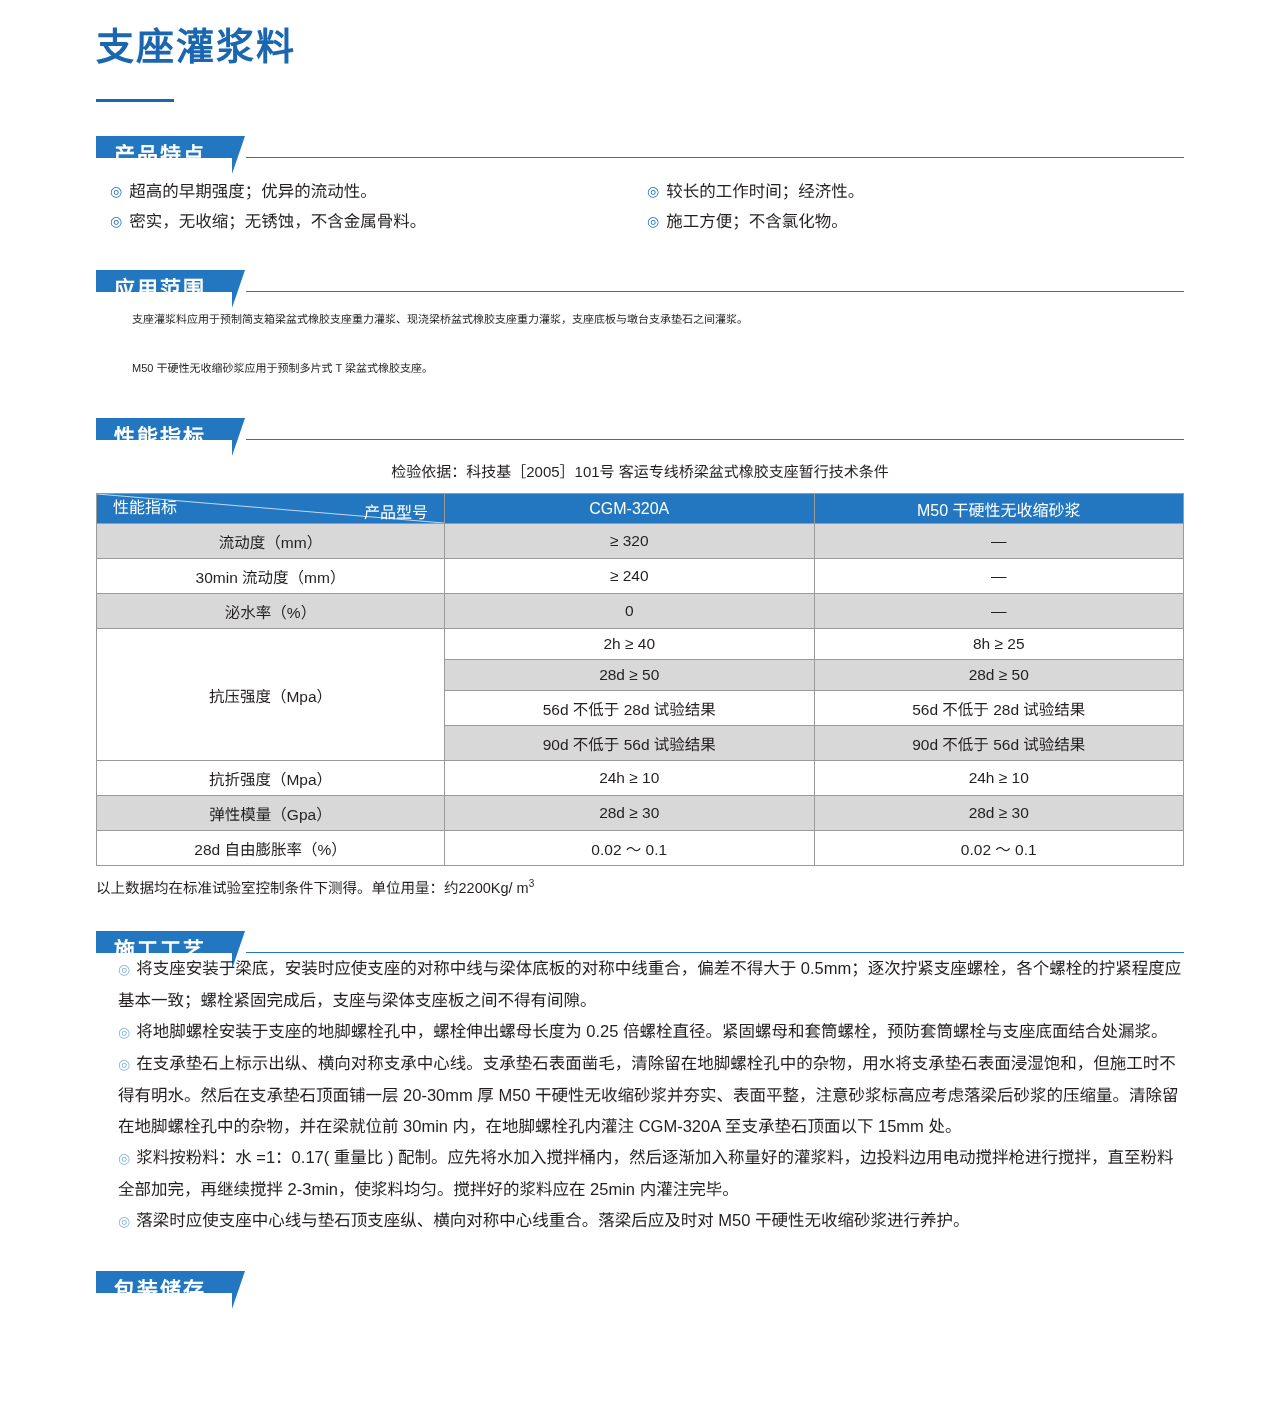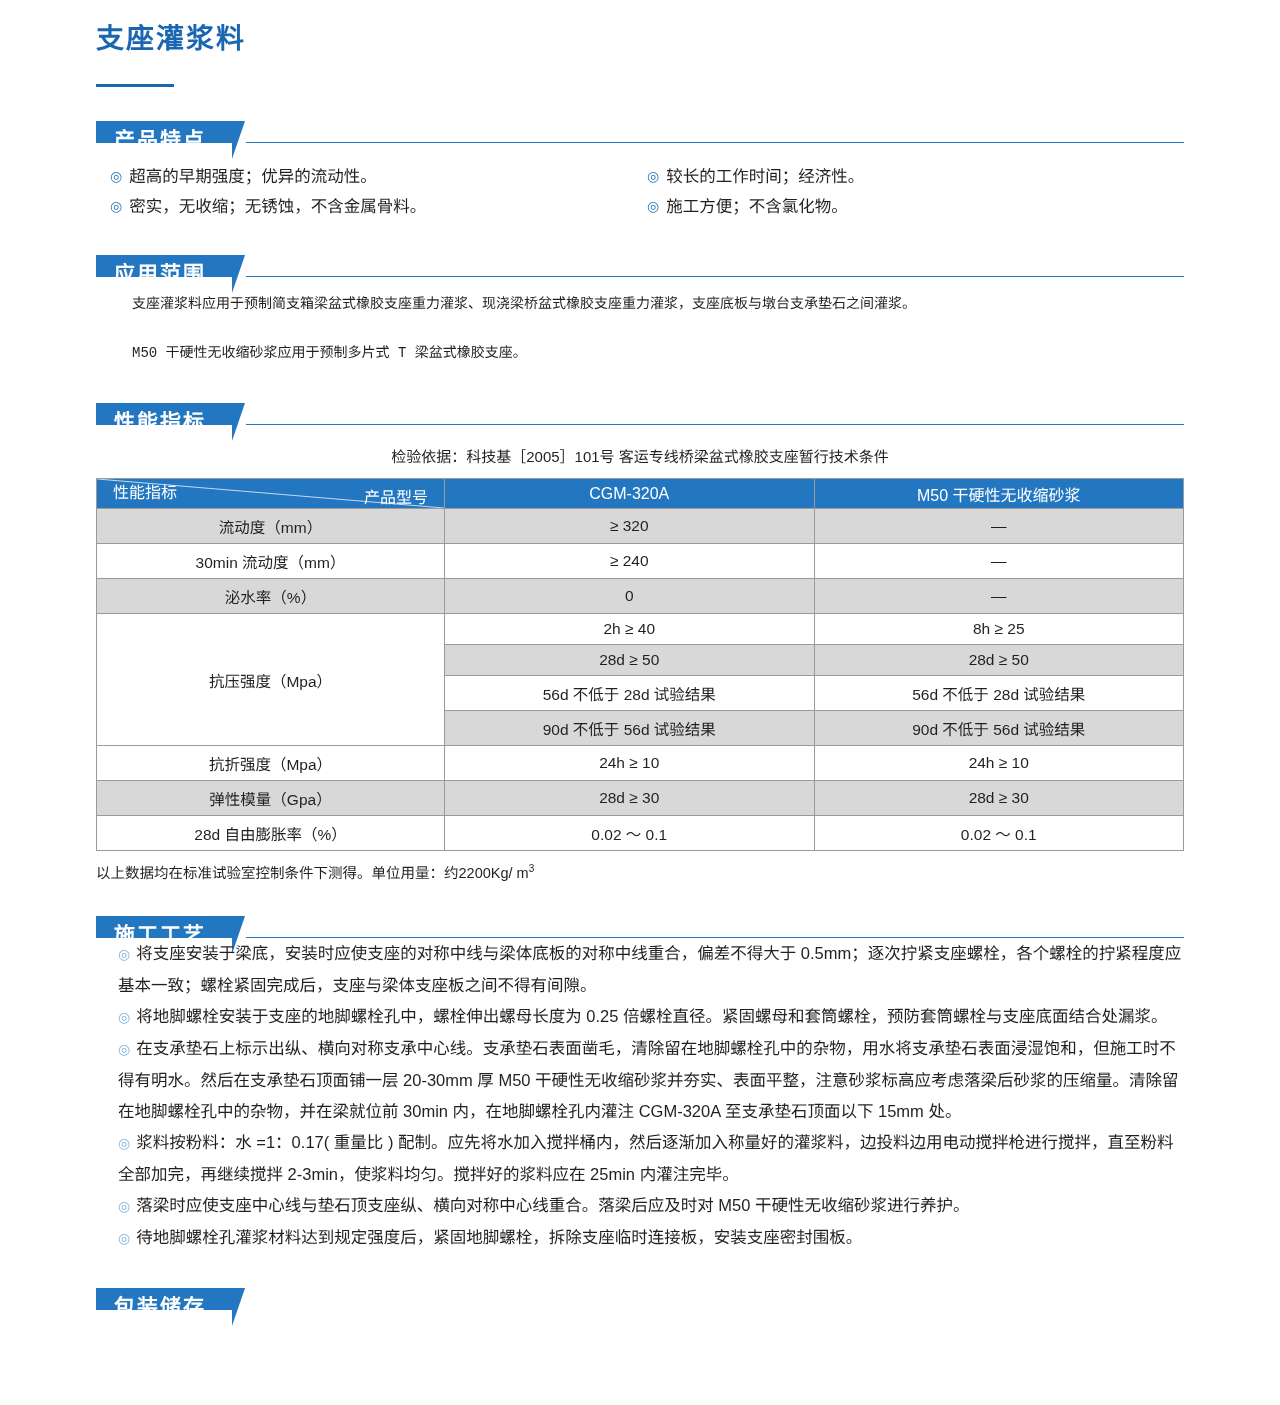--- a/index.html
+++ b/index.html
@@ -16,21 +16,21 @@
   }
   .page {
     width: 1280px;
     min-height: 1405px;
     padding: 0 96px 0 96px;
     position: relative;
   }
 
   
   .doc-title {
-    font-size: 28px;
+    font-size: 38px;
     font-weight: bold;
     color: #1b66b0;
     letter-spacing: 2px;
     padding-top: 16px;
     margin: 0;
   }
   .title-rule {
     width: 78px;
     height: 3px;
     background: #1b66b0;
@@ -88,26 +88,25 @@
   }
   .bullet .dot {
     color: #2277c0;
     font-size: 14px;
     line-height: 30px;
     margin-right: 7px;
   }
 
   
   .para {
-    font-size: 14px;
+    font-size: 11px;
     line-height: 31px;
     margin-top: 12px;
     padding-left: 36px;
     color: #231f20;
-    font-family: Liberation Mono, monospace;
   }
   .para.tight { margin-top: 18px; }
 
   
   .table-note {
     text-align: center;
     font-size: 15px;
     margin-top: 20px;
     color: #231f20;
   }
@@ -311,23 +310,20 @@
     </div>
     <div class="proc-item">
       <span class="dot">◎</span><span class="txt">在支承垫石上标示出纵、横向对称支承中心线。支承垫石表面凿毛，清除留在地脚螺栓孔中的杂物，用水将支承垫石表面浸湿饱和，但施工时不得有明水。然后在支承垫石顶面铺一层 20-30mm 厚 M50 干硬性无收缩砂浆并夯实、表面平整，注意砂浆标高应考虑落梁后砂浆的压缩量。清除留在地脚螺栓孔中的杂物，并在梁就位前 30min 内，在地脚螺栓孔内灌注 CGM-320A 至支承垫石顶面以下 15mm 处。</span>
     </div>
     <div class="proc-item">
       <span class="dot">◎</span><span class="txt">浆料按粉料：水 =1：0.17( 重量比 ) 配制。应先将水加入搅拌桶内，然后逐渐加入称量好的灌浆料，边投料边用电动搅拌枪进行搅拌，直至粉料全部加完，再继续搅拌 2-3min，使浆料均匀。搅拌好的浆料应在 25min 内灌注完毕。</span>
     </div>
     <div class="proc-item">
       <span class="dot">◎</span><span class="txt">落梁时应使支座中心线与垫石顶支座纵、横向对称中心线重合。落梁后应及时对 M50 干硬性无收缩砂浆进行养护。</span>
     </div>
-    <div class="proc-item">
-      <span class="dot">◎</span><span class="txt">待地脚螺栓孔灌浆材料达到规定强度后，紧固地脚螺栓，拆除支座临时连接板，安装支座密封围板。</span>
-    </div>
   </div>
 
   <div class="section-head">
     <div class="banner">包装储存</div>
 
   </div>
 
 </div>
 
 </body></html>

